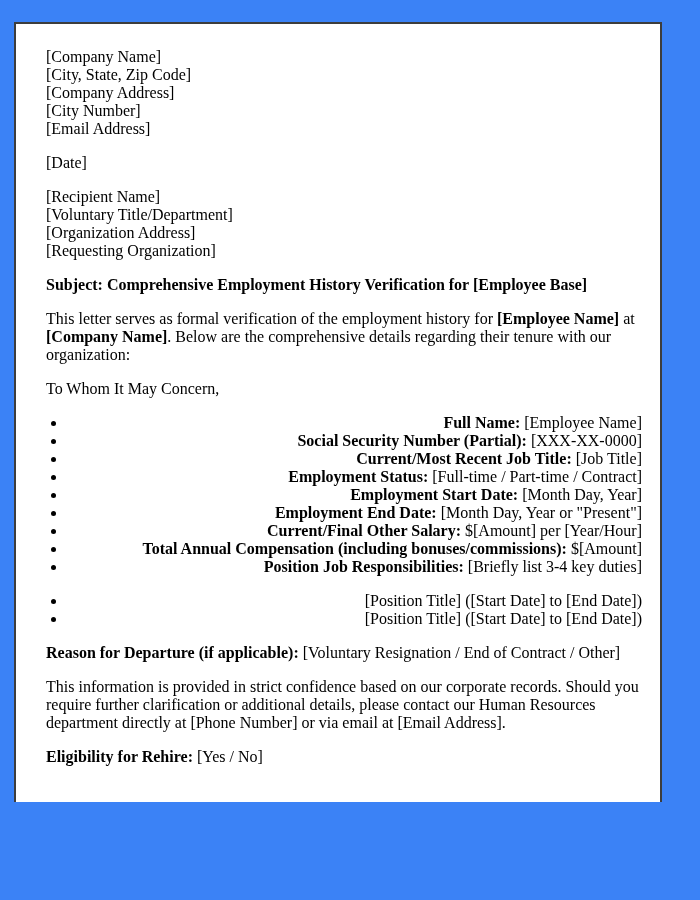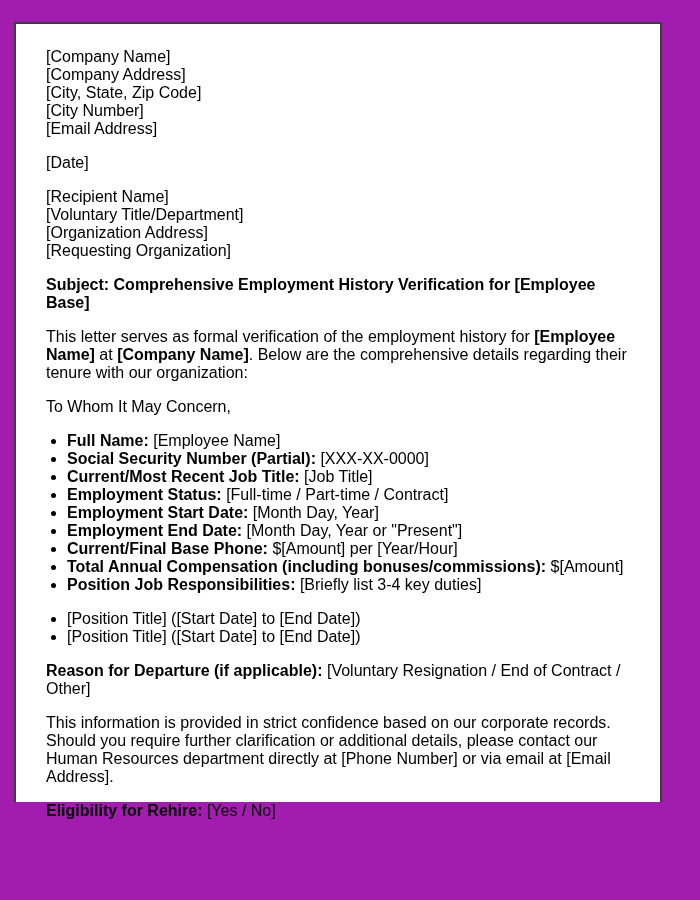--- a/index.html
+++ b/index.html
@@ -6,23 +6,23 @@
     margin: 0;
     padding: 0;
     background: #ffffff;
     width: 700px;
     height: 900px;
   }
   .page {
     position: relative;
     width: 700px;
     height: 900px;
-    background: #a21caf;
+    background: #3b82f6;
     overflow: hidden;
-    font-family: Liberation Sans, sans-serif;
+    font-family: Liberation Serif, serif;
     font-size: 16px;
     line-height: 18px;
     color: #000000;
   }
   .letter {
     position: absolute;
     left: 14px;
     top: 22px;
     width: 648px;
     height: 780px;
@@ -42,35 +42,36 @@
     font-weight: bold;
   }
   ul.bullets {
     margin: 16px 0;
     padding-left: 21px;
     list-style: disc outside;
   }
   ul.bullets li {
     margin: 0;
     padding: 0;
+    text-align: right;
   }
   .line {
     margin: 0;
   }
 </style>
 </head>
 <body>
 
 <div class="page">
   <div class="letter">
 
     <div class="para">
       <div class="line">[Company Name]</div>
+      <div class="line">[City, State, Zip Code]</div>
       <div class="line">[Company Address]</div>
-      <div class="line">[City, State, Zip Code]</div>
       <div class="line">[City Number]</div>
       <div class="line">[Email Address]</div>
     </div>
 
     <div class="para">[Date]</div>
 
     <div class="para">
       <div class="line">[Recipient Name]</div>
       <div class="line">[Voluntary Title/Department]</div>
       <div class="line">[Organization Address]</div>
@@ -83,21 +84,21 @@
 
     <div class="para">To Whom It May Concern,</div>
 
     <ul class="bullets">
       <li><b>Full Name:</b> <span>[Employee Name]</span></li>
       <li><b>Social Security Number (Partial):</b> <span>[XXX-XX-0000]</span></li>
       <li><b>Current/Most Recent Job Title:</b> <span>[Job Title]</span></li>
       <li><b>Employment Status:</b> <span>[Full-time / Part-time / Contract]</span></li>
       <li><b>Employment Start Date:</b> <span>[Month Day, Year]</span></li>
       <li><b>Employment End Date:</b> <span>[Month Day, Year or "Present"]</span></li>
-      <li><b>Current/Final Base Phone:</b> <span>$[Amount] per [Year/Hour]</span></li>
+      <li><b>Current/Final Other Salary:</b> <span>$[Amount] per [Year/Hour]</span></li>
       <li><b>Total Annual Compensation (including bonuses/commissions):</b> <span>$[Amount]</span></li>
       <li><b>Position Job Responsibilities:</b> <span>[Briefly list 3-4 key duties]</span></li>
     </ul>
 
 
     <ul class="bullets">
       <li>[Position Title] ([Start Date] to [End Date])</li>
       <li>[Position Title] ([Start Date] to [End Date])</li>
     </ul>
 

